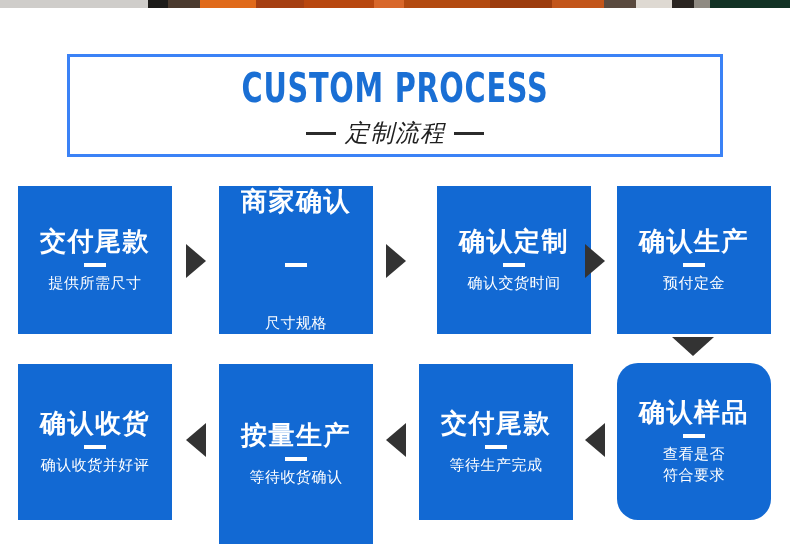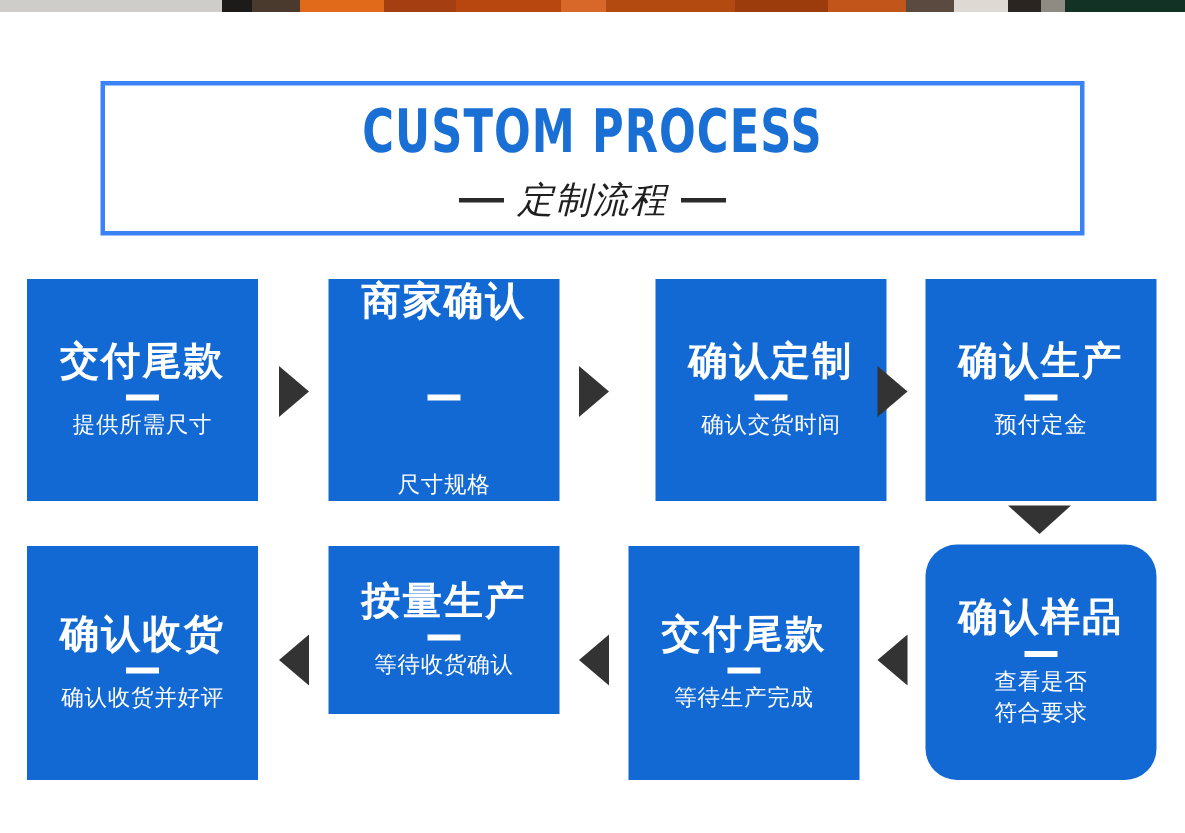--- a/index.html
+++ b/index.html
@@ -205,21 +205,21 @@
 <div class="flow-row" id="row-2">
 
   <div class="step-card" style="left:18px; top:1px; width:154px; height:156px;">
     <div class="step-title">确认收货</div>
     <div class="step-dash"></div>
     <div class="step-desc">确认收货并好评</div>
   </div>
 
   <div class="arrow arrow-left" style="left:186px; top:60px;"></div>
 
-  <div class="step-card" style="left:219px; top:1px; width:154px; height:112px;">
+  <div class="step-card" style="left:219px; top:1px; width:154px; height:180px;">
     <div class="step-title">按量生产</div>
     <div class="step-dash"></div>
     <div class="step-desc">等待收货确认</div>
   </div>
 
   <div class="arrow arrow-left" style="left:386px; top:60px;"></div>
 
   <div class="step-card" style="left:419px; top:1px; width:154px; height:156px;">
     <div class="step-title">交付尾款</div>
     <div class="step-dash"></div>

